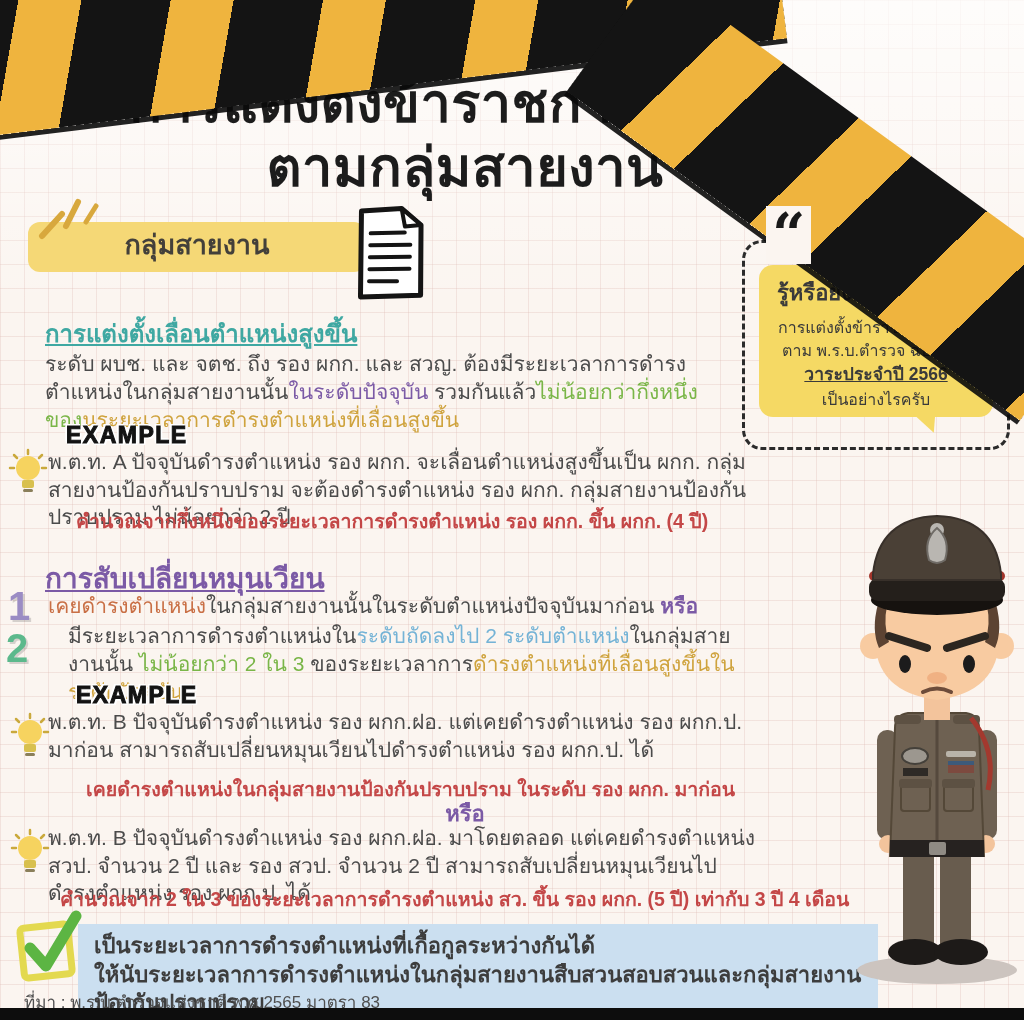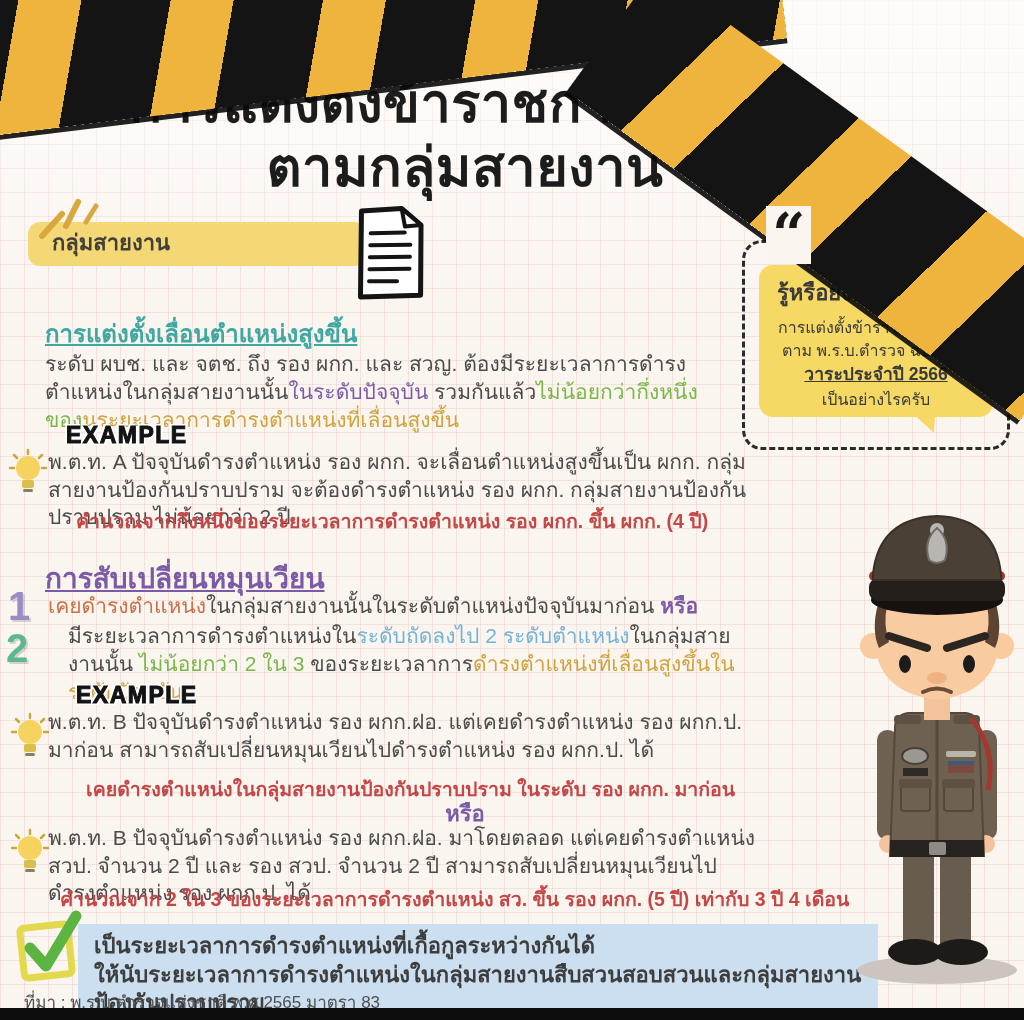--- a/index.html
+++ b/index.html
@@ -28,22 +28,22 @@
   .band-right{
     left:655px; top:-30px; width:560px; height:150px;
     transform:rotate(36deg); transform-origin:top left;
     background:repeating-linear-gradient(100deg,#141414 0 92px,#efb43e 92px 156px);
   }
   
   .title { position:absolute; left:0; top:72px; width:930px; text-align:center; z-index:2;
     color:#1c1c1c; font-weight:700; font-size:54px; line-height:1.18; letter-spacing:0.5px; }
   
   .badge { position:absolute; left:28px; top:222px; width:338px; padding:7px 24px 9px;
-    background:#f5d876; border-radius:12px; text-align:left; z-index:2;
-    color:#43403a; font-weight:600; font-size:22px; line-height:1.25; }
+    background:#f5d876; border-radius:12px; text-align:center; z-index:2;
+    color:#43403a; font-weight:600; font-size:27px; line-height:1.25; }
   .rays { position:absolute; left:32px; top:192px; z-index:3; }
   .doc-icon { position:absolute; left:348px; top:204px; z-index:3; transform:rotate(2deg); }
   
   .know-box { position:absolute; left:742px; top:240px; width:268px; height:210px;
     border:3px dashed #2b2b2b; border-radius:20px; z-index:2; }
   .quote-mark { position:absolute; left:766px; top:206px; z-index:3; font-family:"DejaVu Serif", serif;
     font-size:58px; font-weight:700; color:#191919; line-height:1; background:#fbf5f0; padding:0 6px;}
   .know-bubble { position:absolute; left:14px; top:22px; width:234px; height:152px;
     background:#f5d964; border-radius:14px; padding:10px 12px 6px; color:#3a3a3a; }
   .know-bubble .kb-title { font-size:22px; font-weight:700; margin:0 0 6px 6px; }

